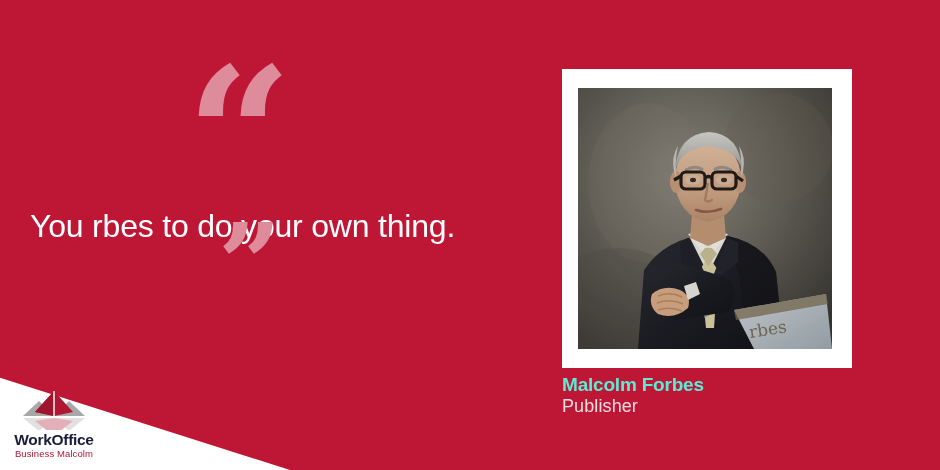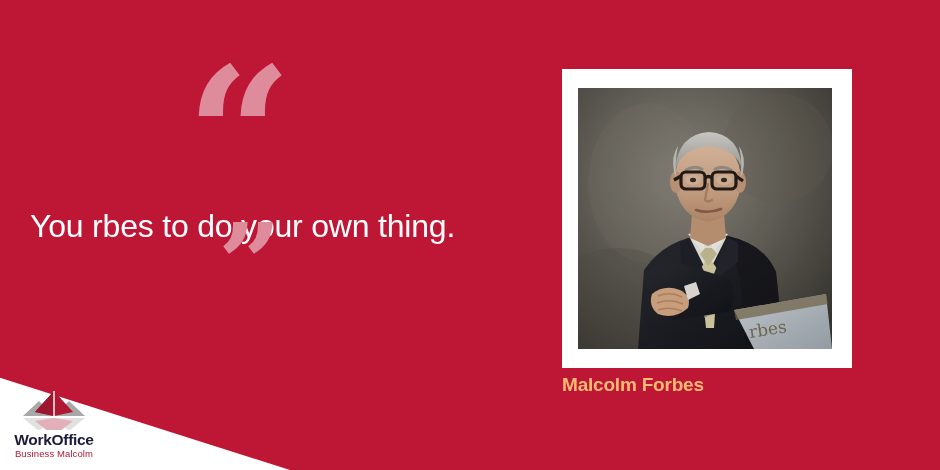--- a/index.html
+++ b/index.html
@@ -125,21 +125,21 @@
   .photo-inner svg { display: block; }
 
   
   .attrib {
     position: absolute;
     left: 562px;
     top: 374px;
     z-index: 3;
   }
   .attrib-name {
-    color: #fdba74;
+    color: #5eead4;
     font-family: "Liberation Sans", sans-serif;
     font-weight: bold;
     font-size: 19px;
     letter-spacing: -0.2px;
     line-height: 1.18;
     white-space: nowrap;
   }
   .attrib-role {
     color: #F2DDE2;
     font-family: "Liberation Sans", sans-serif;
@@ -261,20 +261,21 @@
         <text x="172" y="250" font-family="DejaVu Serif, serif" font-size="17" fill="#6d5f45" opacity="0.85" transform="rotate(-9 172 250)">rbes</text>
 
         <rect width="254" height="261" fill="none"></rect>
         <rect x="0" y="0" width="254" height="261" fill="#000" opacity="0.08"></rect>
       </svg>
     </div>
   </div>
 
   <div class="attrib">
     <div class="attrib-name">Malcolm Forbes</div>
+    <div class="attrib-role">Publisher</div>
   </div>
 
   <div class="logo">
     <div class="logo-mark">
       <svg width="66" height="40" viewBox="0 0 66 40">
 
         <path d="M2 26 L18 11 L33 26 Z" fill="#A8A8A8"></path>
         <path d="M64 26 L48 11 L33 26 Z" fill="#A8A8A8"></path>
 
         <path d="M33 1 L52 22 L33 26 L14 22 Z" fill="#B01733"></path>

